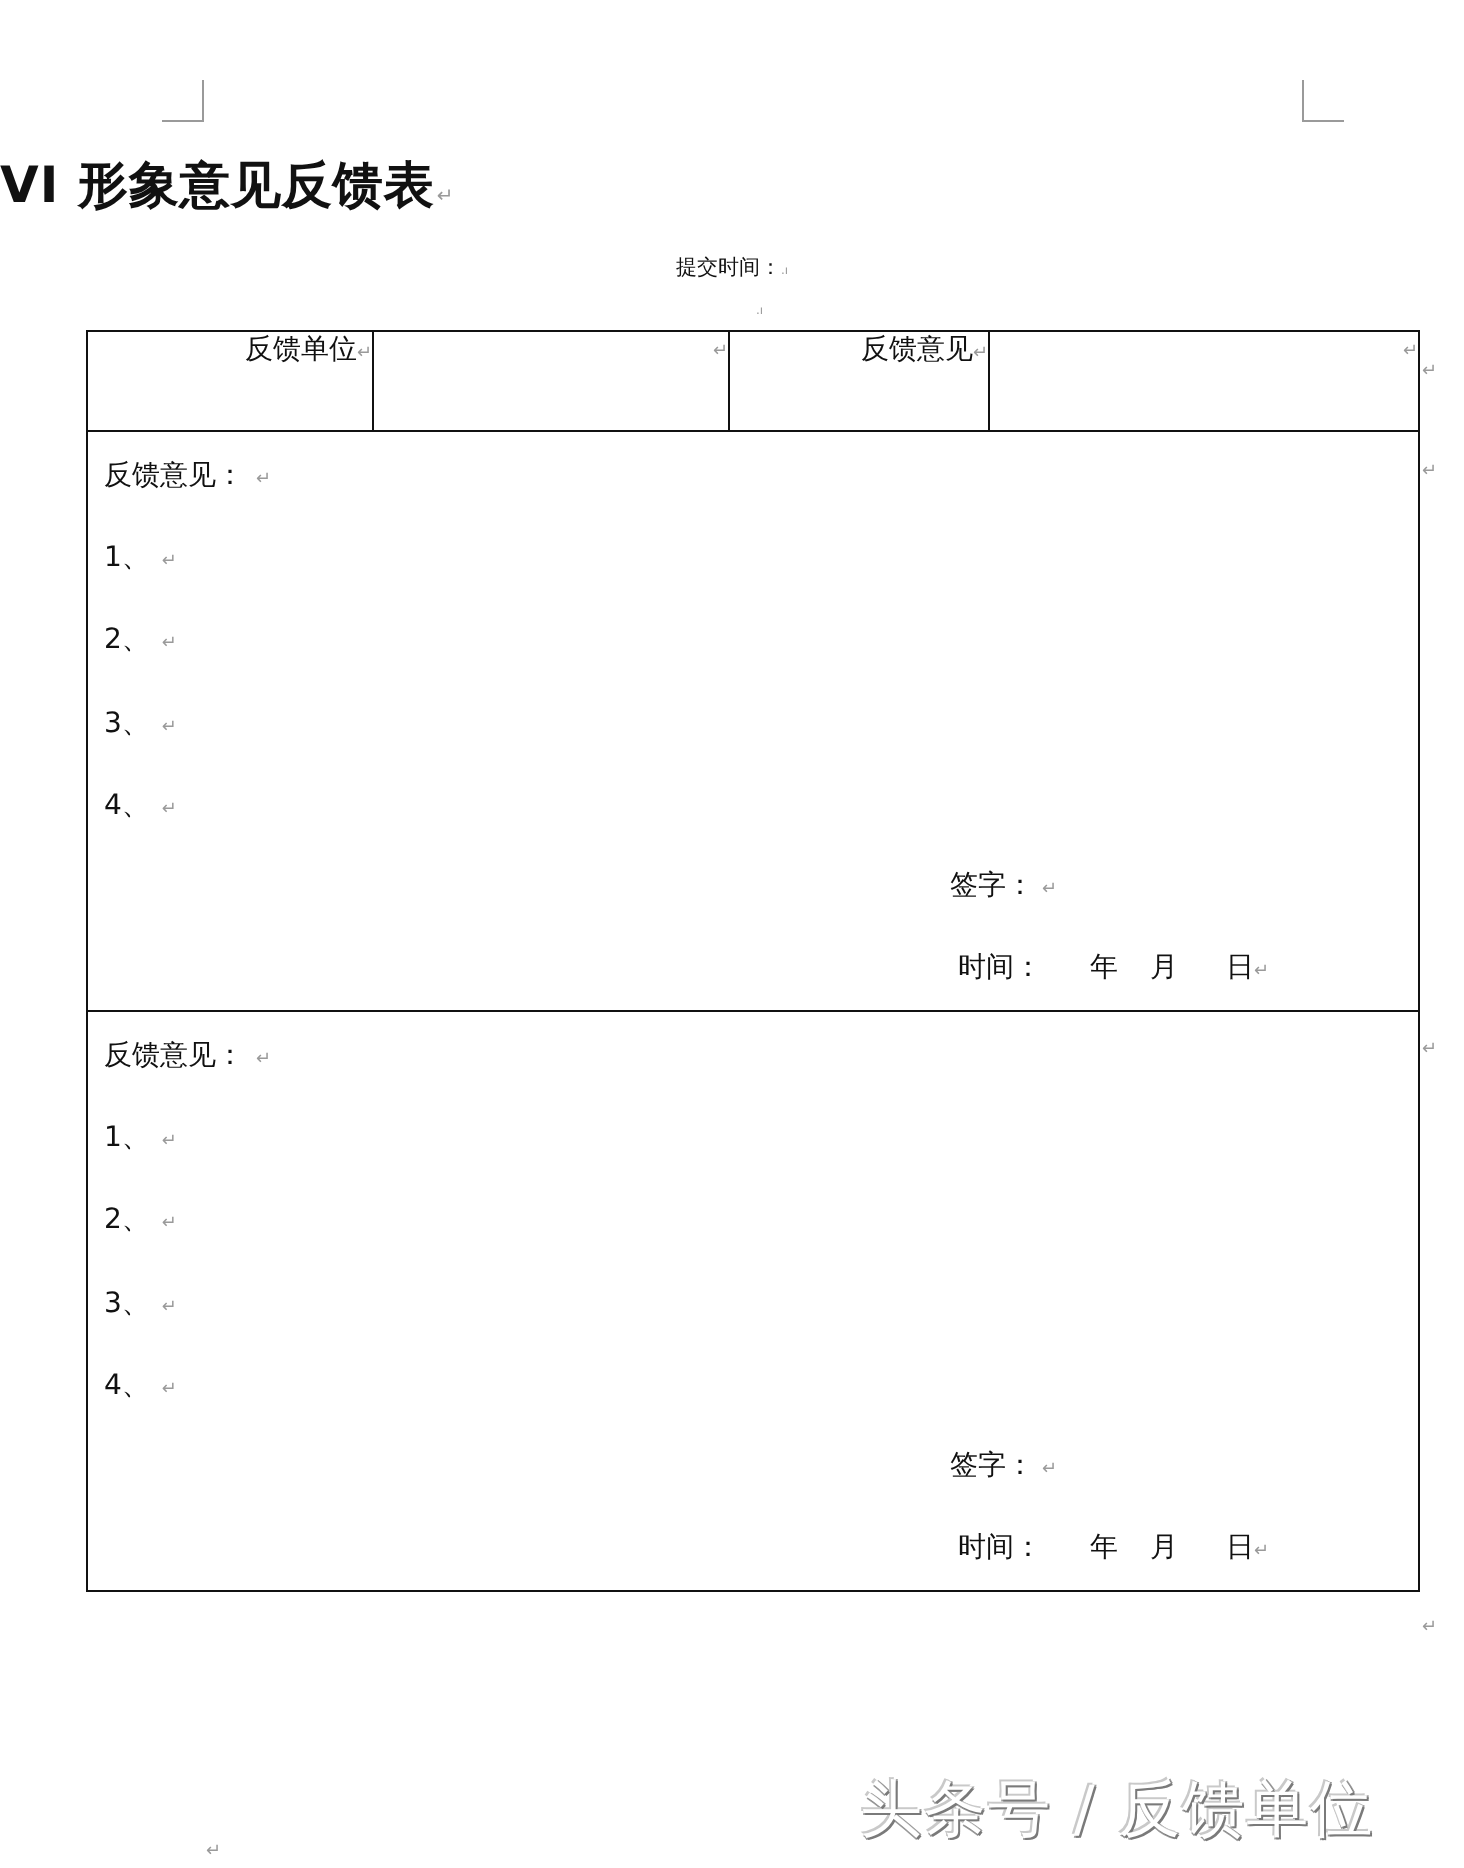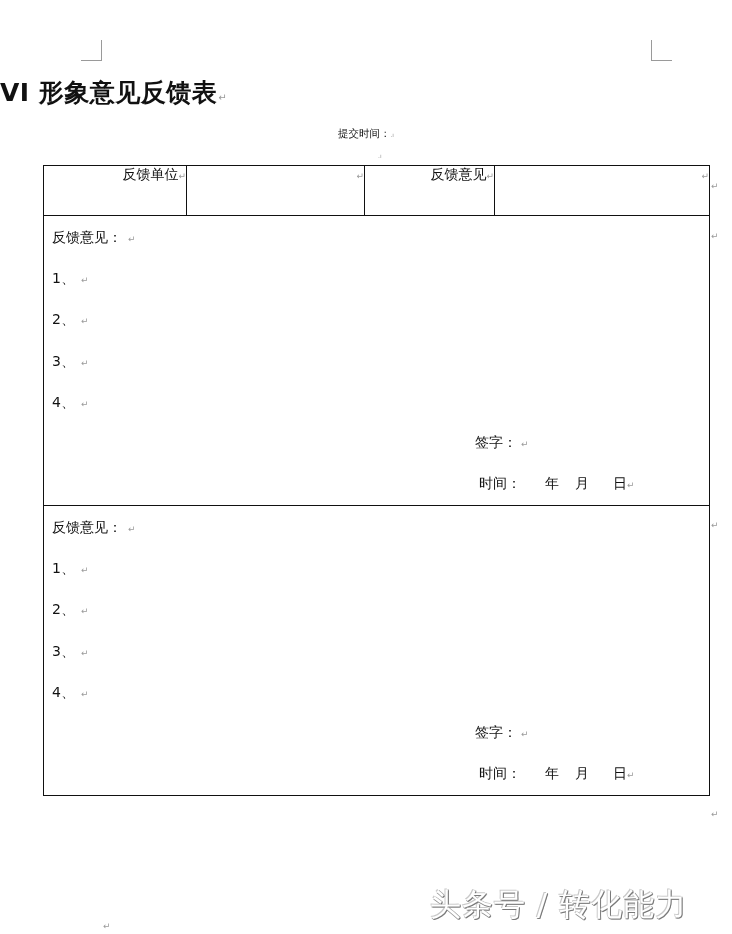--- a/index.html
+++ b/index.html
@@ -97,13 +97,13 @@
   </tr>
 </tbody>
   </table>
 
 <div class="rmark" style="top:181px">↵</div>
 <div class="rmark" style="top:231px">↵</div>
 <div class="rmark" style="top:520px">↵</div>
 <div class="rmark" style="top:809px">↵</div>
 <div class="tail-mark">↵</div>
 
-<div class="watermark">头条号 / 转化能力</div>
+<div class="watermark">头条号 / 反馈单位</div>
 
 </body></html>

